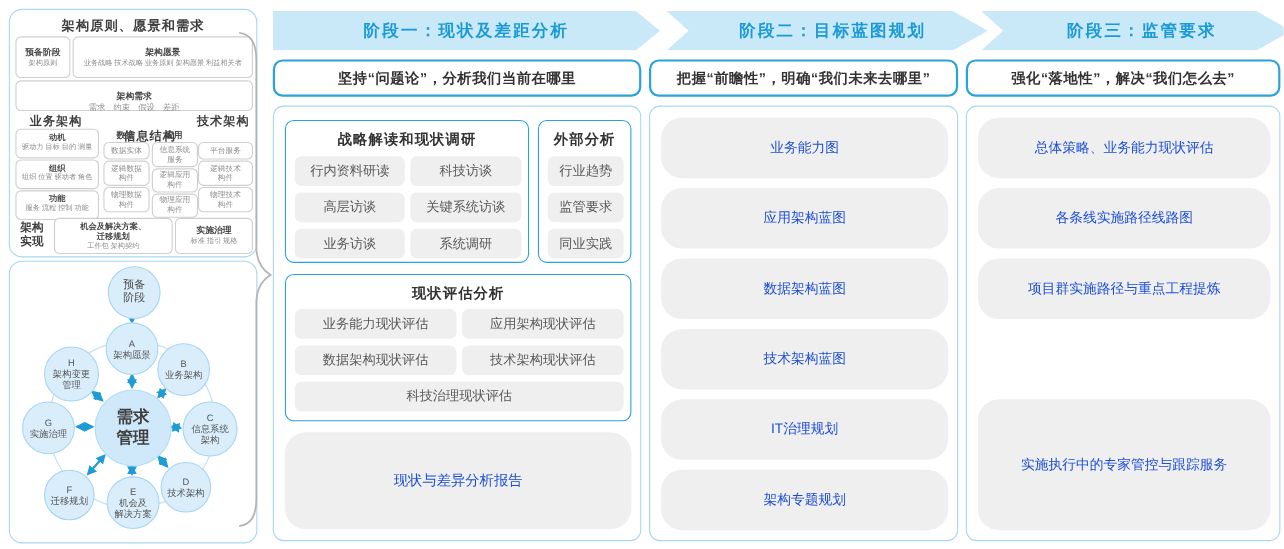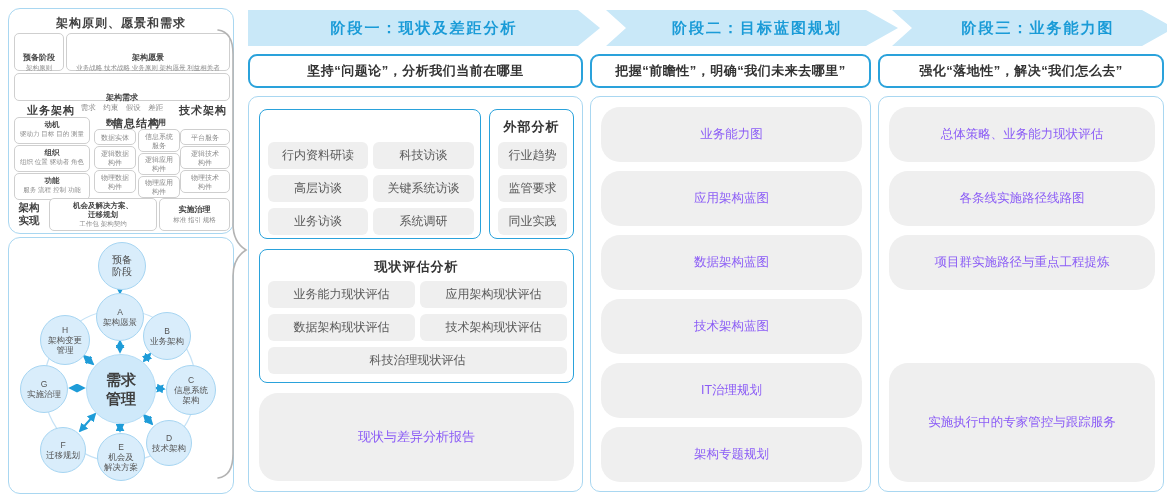--- a/index.html
+++ b/index.html
@@ -4,21 +4,21 @@
 <style>
   html,body{margin:0;padding:0;background:#fff;}
   #stage{position:relative;width:1167px;height:499px;background:#fff;overflow:hidden;
          font-family:"Liberation Sans","DejaVu Sans",sans-serif;}
   .pre{white-space:pre-line;}
   
   .panel{position:absolute;border:1.5px solid #a9d7f1;border-radius:12px;background:#fff;}
   .fw-title{position:absolute;top:6px;left:0;right:0;text-align:center;font-size:12px;
             font-weight:bold;color:#3f3f3f;letter-spacing:1px;}
   .gbox{position:absolute;border:1px solid #cfcfcf;border-radius:5px;background:#fff;text-align:center;}
-  .gbox .t{font-size:8px;font-weight:bold;color:#474747;line-height:11px;margin-top:18px;white-space:nowrap;}
+  .gbox .t{font-size:8px;font-weight:bold;color:#474747;line-height:11px;margin-top:8px;white-space:nowrap;}
   .gbox .t2{font-size:7.5px;font-weight:bold;color:#474747;line-height:9px;margin-top:2px;}
   .gbox .s{font-size:6.5px;color:#8c8c8c;line-height:9px;white-space:nowrap;}
   .colh{position:absolute;font-size:11px;font-weight:bold;color:#3f3f3f;text-align:center;letter-spacing:1px;}
   .subh{position:absolute;font-size:8px;font-weight:bold;color:#474747;text-align:center;}
   .mini{position:absolute;border:1px solid #cfcfcf;border-radius:5px;background:#fff;
         display:flex;align-items:center;justify-content:center;text-align:center;
         font-size:7px;color:#8c8c8c;line-height:9px;}
   .impl-label{position:absolute;font-size:10.5px;font-weight:bold;color:#3f3f3f;line-height:13px;
               display:flex;align-items:center;justify-content:center;text-align:center;}
   
@@ -35,21 +35,21 @@
   .subtitle{position:absolute;top:54px;height:34px;box-sizing:border-box;border:2px solid #2aa2db;
             border-radius:9px;background:#fff;display:flex;align-items:center;justify-content:center;
             font-size:13px;font-weight:bold;color:#333;letter-spacing:0.5px;}
   .container{position:absolute;top:96px;height:396px;box-sizing:border-box;
              border:1px solid #a9d7f1;border-radius:10px;background:#fff;}
   .bluebox{position:absolute;border:1.5px solid #2aa2db;border-radius:8px;background:#fff;box-sizing:border-box;}
   .bb-title{position:absolute;top:8px;left:0;right:0;text-align:center;
             font-size:13px;font-weight:bold;color:#333;letter-spacing:1px;}
   .pill{position:absolute;background:#efefef;border-radius:6px;font-size:12px;color:#595959;
         display:flex;align-items:center;justify-content:center;text-align:center;}
-  .grayblock{position:absolute;background:#efefef;border-radius:19px;font-size:12.5px;color:#8b5cf6;
+  .grayblock{position:absolute;background:#efefef;border-radius:19px;font-size:12.5px;color:#1d4ed8;
              display:flex;align-items:center;justify-content:center;text-align:center;}
   svg{position:absolute;}
 </style>
 </head>
 <body>
 
 <div id="stage">
 
   <div class="panel" style="left:8px;top:8px;width:224px;height:224px">
     <div class="fw-title">架构原则、愿景和需求</div>
@@ -185,35 +185,36 @@
     <path d="M 3 2 Q 18 4 18 26 L 18 196 Q 18 214 31 222 Q 18 230 18 248 L 18 426 Q 18 448 3 450" fill="none" stroke="#b3b3b3" stroke-width="1.6" stroke-linecap="round"></path>
   </svg>
 
   <div class="banner" style="left:248px;width:352px;clip-path:polygon(0 0,330px 0,100% 50%,330px 100%,0 100%)">
     <span>阶段一：现状及差距分析</span>
     </div>
   <div class="banner" style="left:606px;width:282px;padding-left:10px;clip-path:polygon(0 0,260px 0,100% 50%,260px 100%,0 100%,20px 50%)">
     <span>阶段二：目标蓝图规划</span>
     </div>
   <div class="banner" style="left:892px;width:272px;padding-left:10px;clip-path:polygon(0 0,250px 0,100% 50%,250px 100%,0 100%,20px 50%)">
-    <span>阶段三：业务能力图</span>
+    <span>阶段三：监管要求</span>
     </div>
 
   <div class="subtitle" style="left:248px;width:335px">
     <span>坚持“问题论”，分析我们当前在哪里</span>
     </div>
   <div class="subtitle" style="left:590px;width:281px">
     <span>把握“前瞻性”，明确“我们未来去哪里”</span>
     </div>
   <div class="subtitle" style="left:878px;width:286px">
     <span>强化“落地性”，解决“我们怎么去”</span>
     </div>
 
   <div class="container" style="left:248px;width:335px">
     <div class="bluebox" style="left:10px;top:12px;width:222px;height:130px">
+      <div class="bb-title">战略解读和现状调研</div>
       <div class="pill" style="left:8px;top:32px;width:100px;height:27px">行内资料研读</div>
       <div class="pill" style="left:113px;top:32px;width:101px;height:27px">科技访谈</div>
       <div class="pill" style="left:8px;top:65px;width:100px;height:27px">高层访谈</div>
       <div class="pill" style="left:113px;top:65px;width:101px;height:27px">关键系统访谈</div>
       <div class="pill" style="left:8px;top:98px;width:100px;height:27px">业务访谈</div>
       <div class="pill" style="left:113px;top:98px;width:101px;height:27px">系统调研</div>
     </div>
     <div class="bluebox" style="left:240px;top:12px;width:85px;height:130px">
       <div class="bb-title">外部分析</div>
       <div class="pill" style="left:8px;top:32px;width:69px;height:27px">行业趋势</div>

